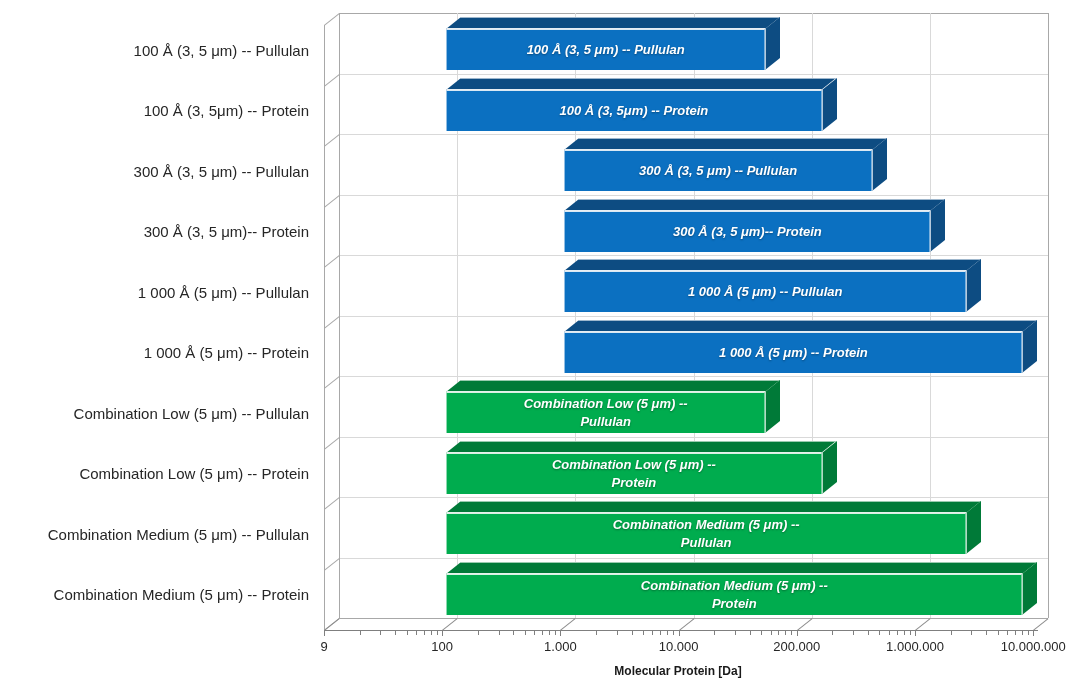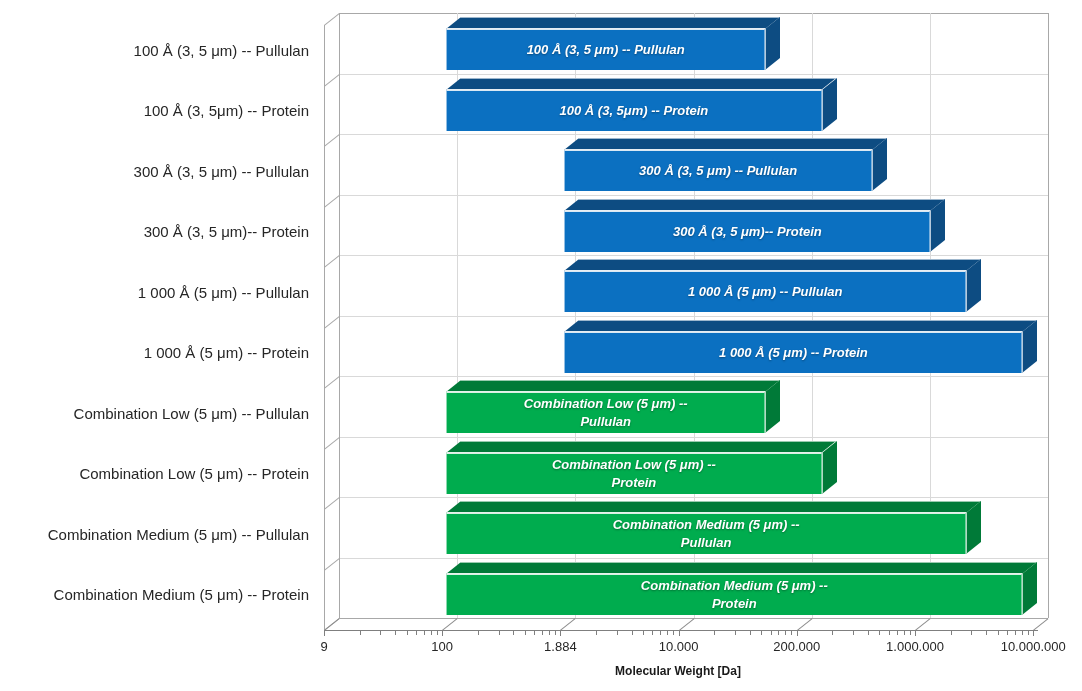--- a/index.html
+++ b/index.html
@@ -204,20 +204,20 @@
       <div class="abs category-label" style="left: 9px; top: 533.5px;">Combination Medium (5 μm) -- Pullulan</div>
       <div class="abs bar-top" style="left: 446.2px; top: 561.5px; width: 576.232px; height: 12px; background: rgb(0, 122, 56); transform: skewX(-51.3402deg);"></div>
       <div class="abs bar-side" style="left: 1022.43px; top: 573.5px; width: 15px; height: 41px; background: rgb(0, 122, 56); transform: skewY(-38.6598deg);"></div>
       <div class="abs bar-front" style="left: 446.2px; top: 573.5px; width: 576.232px; height: 41px; background: rgb(0, 172, 78);">
         <div class="bar-label">Combination Medium (5 μm) --
 Protein</div>
       </div>
       <div class="abs category-label" style="left: 9px; top: 594px;">Combination Medium (5 μm) -- Protein</div>
       <div class="abs x-tick-label" style="left: 324px; top: 639px;">9</div>
       <div class="abs x-tick-label" style="left: 442.2px; top: 639px;">100</div>
-      <div class="abs x-tick-label" style="left: 560.4px; top: 639px;">1.884</div>
+      <div class="abs x-tick-label" style="left: 560.4px; top: 639px;">1.000</div>
       <div class="abs x-tick-label" style="left: 678.6px; top: 639px;">10.000</div>
       <div class="abs x-tick-label" style="left: 796.8px; top: 639px;">200.000</div>
       <div class="abs x-tick-label" style="left: 915px; top: 639px;">1.000.000</div>
       <div class="abs x-tick-label" style="left: 1033.2px; top: 639px;">10.000.000</div>
     </div>
-  <div class="abs axis-title" style="left:678px;top:664px;">Molecular Weight [Da]</div>
+  <div class="abs axis-title" style="left:678px;top:664px;">Molecular Protein [Da]</div>
 </div>
 
 </body></html>

